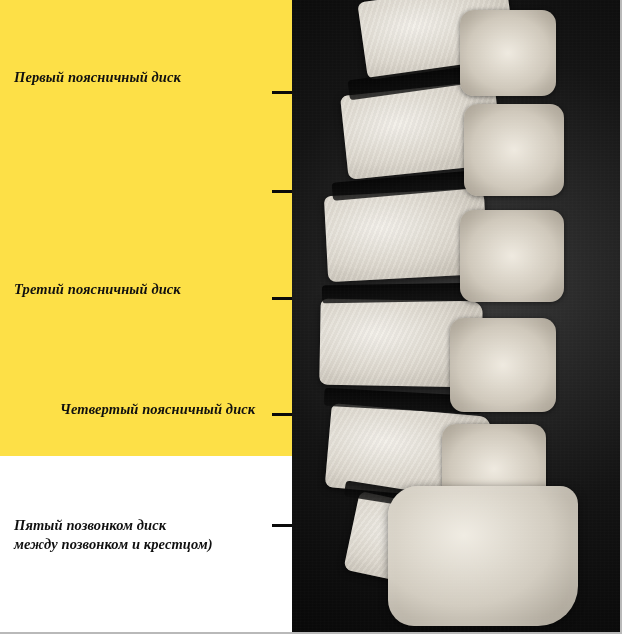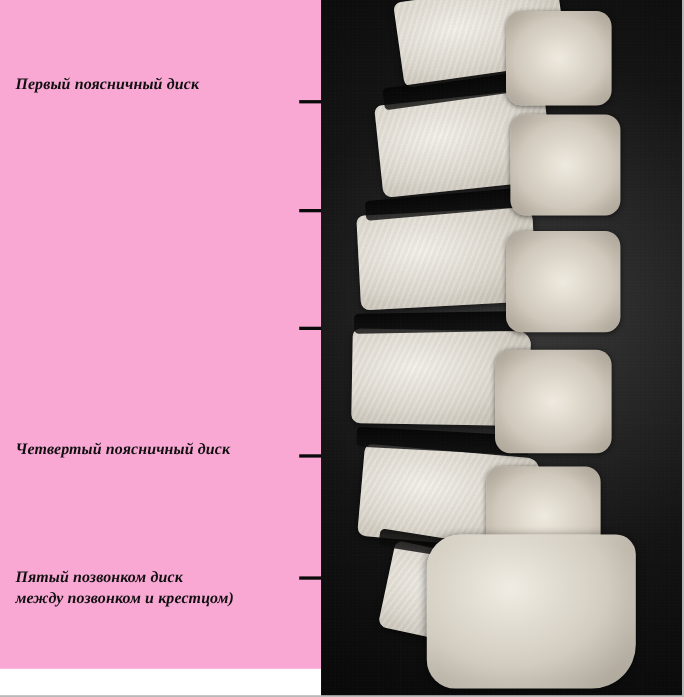--- a/index.html
+++ b/index.html
@@ -15,22 +15,22 @@
     overflow: hidden;
     font-family: "Liberation Serif", serif;
   }
 
   
   .labels-column {
     position: absolute;
     left: 0;
     top: 0;
     width: 292px;
-    height: 608px;
-    background: #f9a8d4;
+    height: 456px;
+    background: #fde047;
   }
 
   .label-item {
     position: absolute;
     left: 14px;
     width: 252px;
     font-family: "Liberation Serif", serif;
     font-style: italic;
     font-weight: bold;
     font-size: 14.5px;
@@ -132,22 +132,25 @@
 
 <div id="page">
 
   <div class="labels-column">
 
     <div class="label-item" style="top:68px;">
       <div>Первый поясничный диск</div>
     </div>
 
 
+    <div class="label-item" style="top:280px;">
+      <div>Третий поясничный диск</div>
+    </div>
 
-    <div class="label-item" style="top:400px;">
+    <div class="label-item" style="top:400px;margin-left:46px;">
       <div>Четвертый поясничный диск</div>
     </div>
 
     <div class="label-item" style="top:516px;">
       <div>Пятый позвонком диск</div>
       <div>между позвонком и крестцом)</div>
     </div>
 
     <div class="leader-line" style="left:272px; top:91px;  width:48px;"></div>
     <div class="leader-line" style="left:272px; top:190px; width:62px;"></div>

